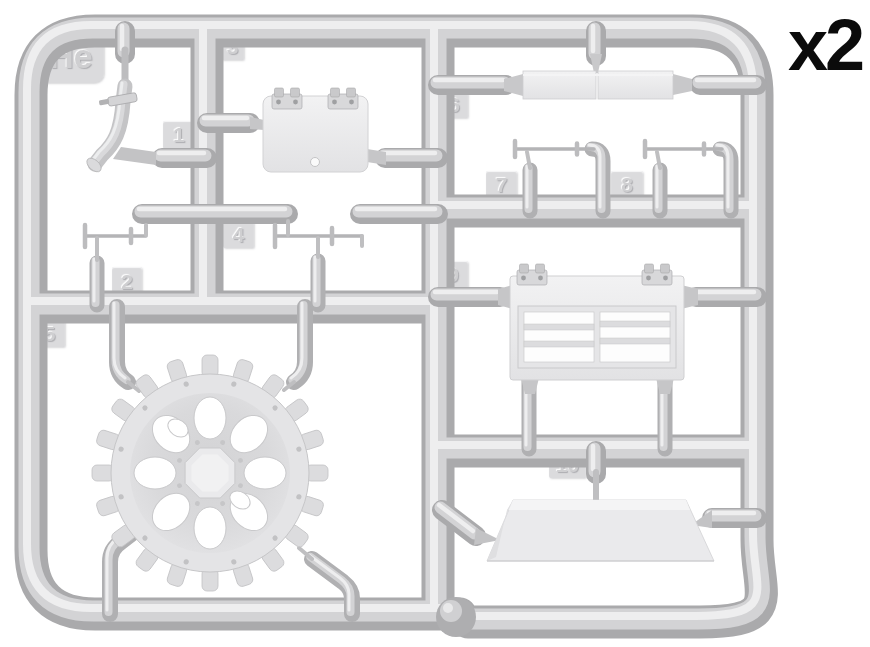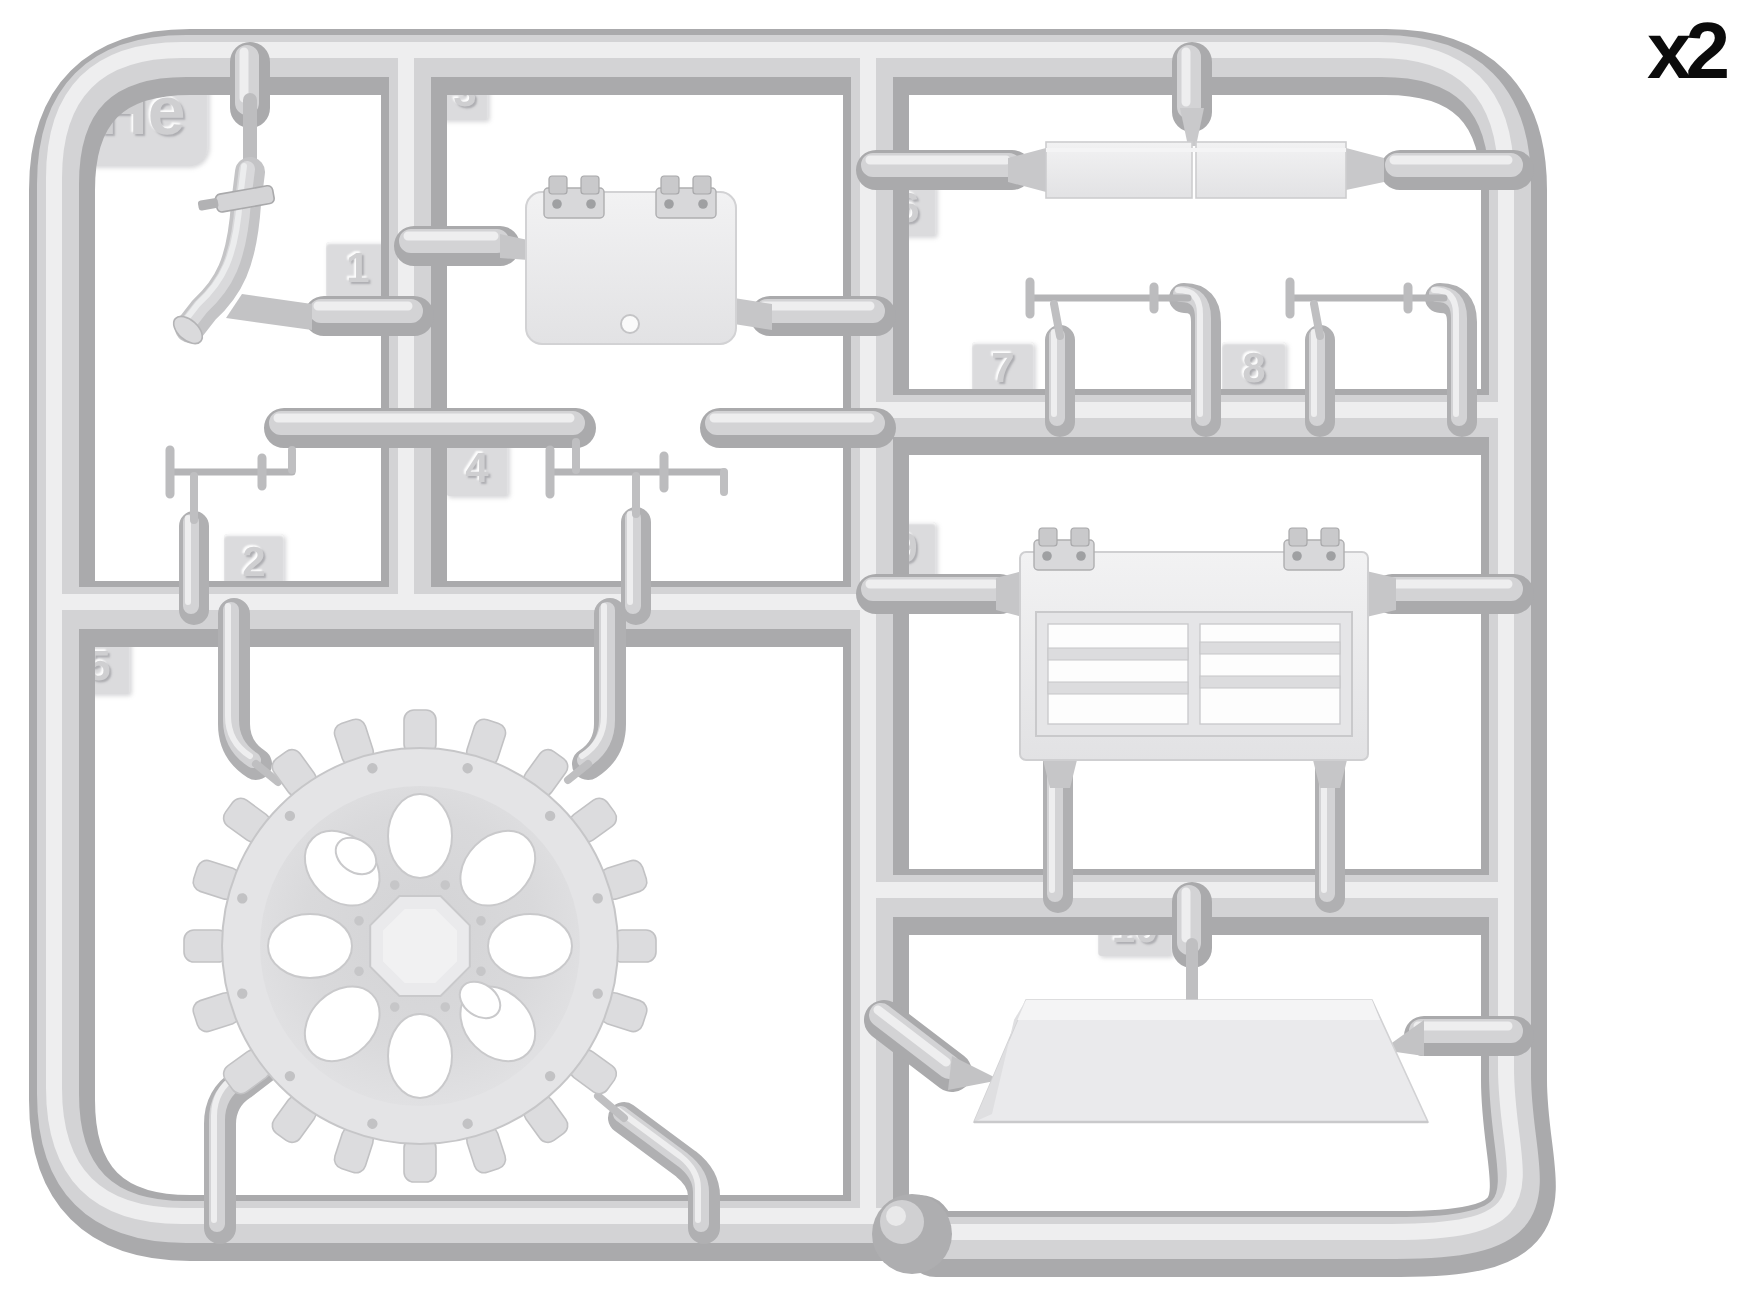--- a/index.html
+++ b/index.html
@@ -26,21 +26,21 @@
     box-shadow: inset 0 1px 1px rgba(255,255,255,.8), 1px 1px 2px rgba(140,140,145,.35);
     border-radius:2px;
   }
   .tag-letter{
     position:absolute;left:38px;top:29px;width:66px;height:54px;
     border-radius:10px;font-size:34px;
   }
   svg{position:absolute;left:0;top:0;z-index:2;}
   .qty{
     position:absolute;right:8px;top:4px;z-index:3;
-    font-size:40px;font-weight:bold;letter-spacing:-3px;color:var(--label-text);
+    font-size:72px;font-weight:bold;letter-spacing:-3px;color:var(--label-text);
   }
   
   .ln{fill:none;stroke-linecap:round;stroke-linejoin:round;}
   .L1{stroke:var(--plastic-base);stroke-width:33;}
   .L2{stroke:var(--plastic-mid);stroke-width:21;}
   .L3{stroke:var(--plastic-hi);stroke-width:8;}
   .S1{stroke:var(--plastic-base);stroke-width:20;}
   .S2{stroke:var(--plastic-mid);stroke-width:12;}
   .S3{stroke:var(--plastic-hi);stroke-width:4.5;}
   .B1{stroke:#b0b0b2;stroke-width:15;}

